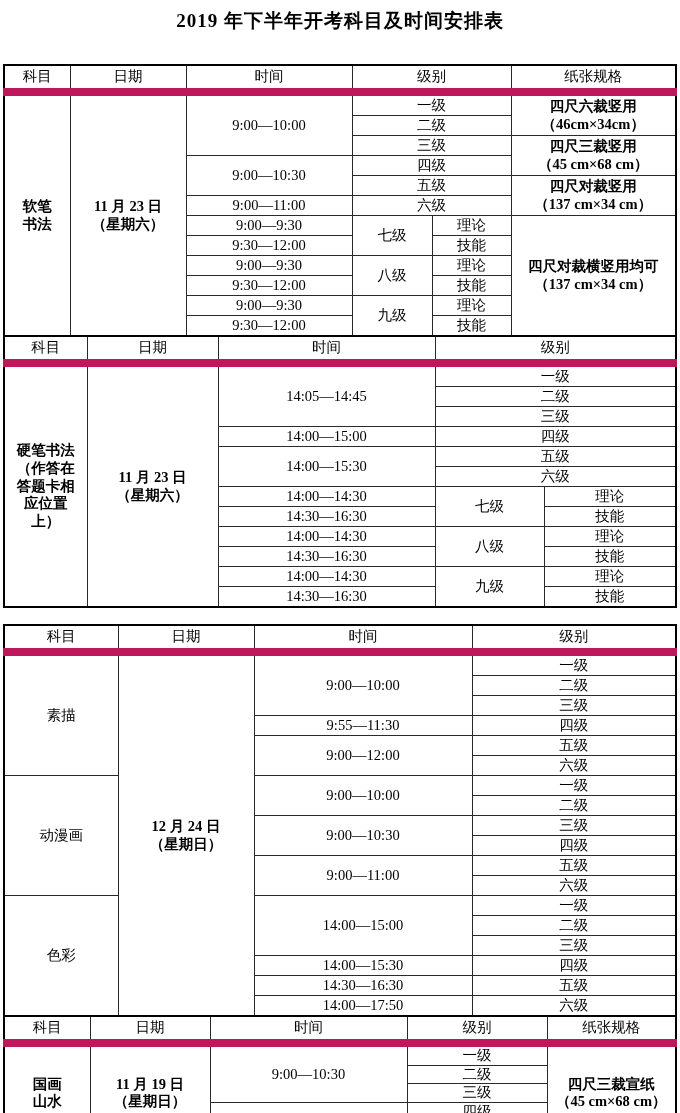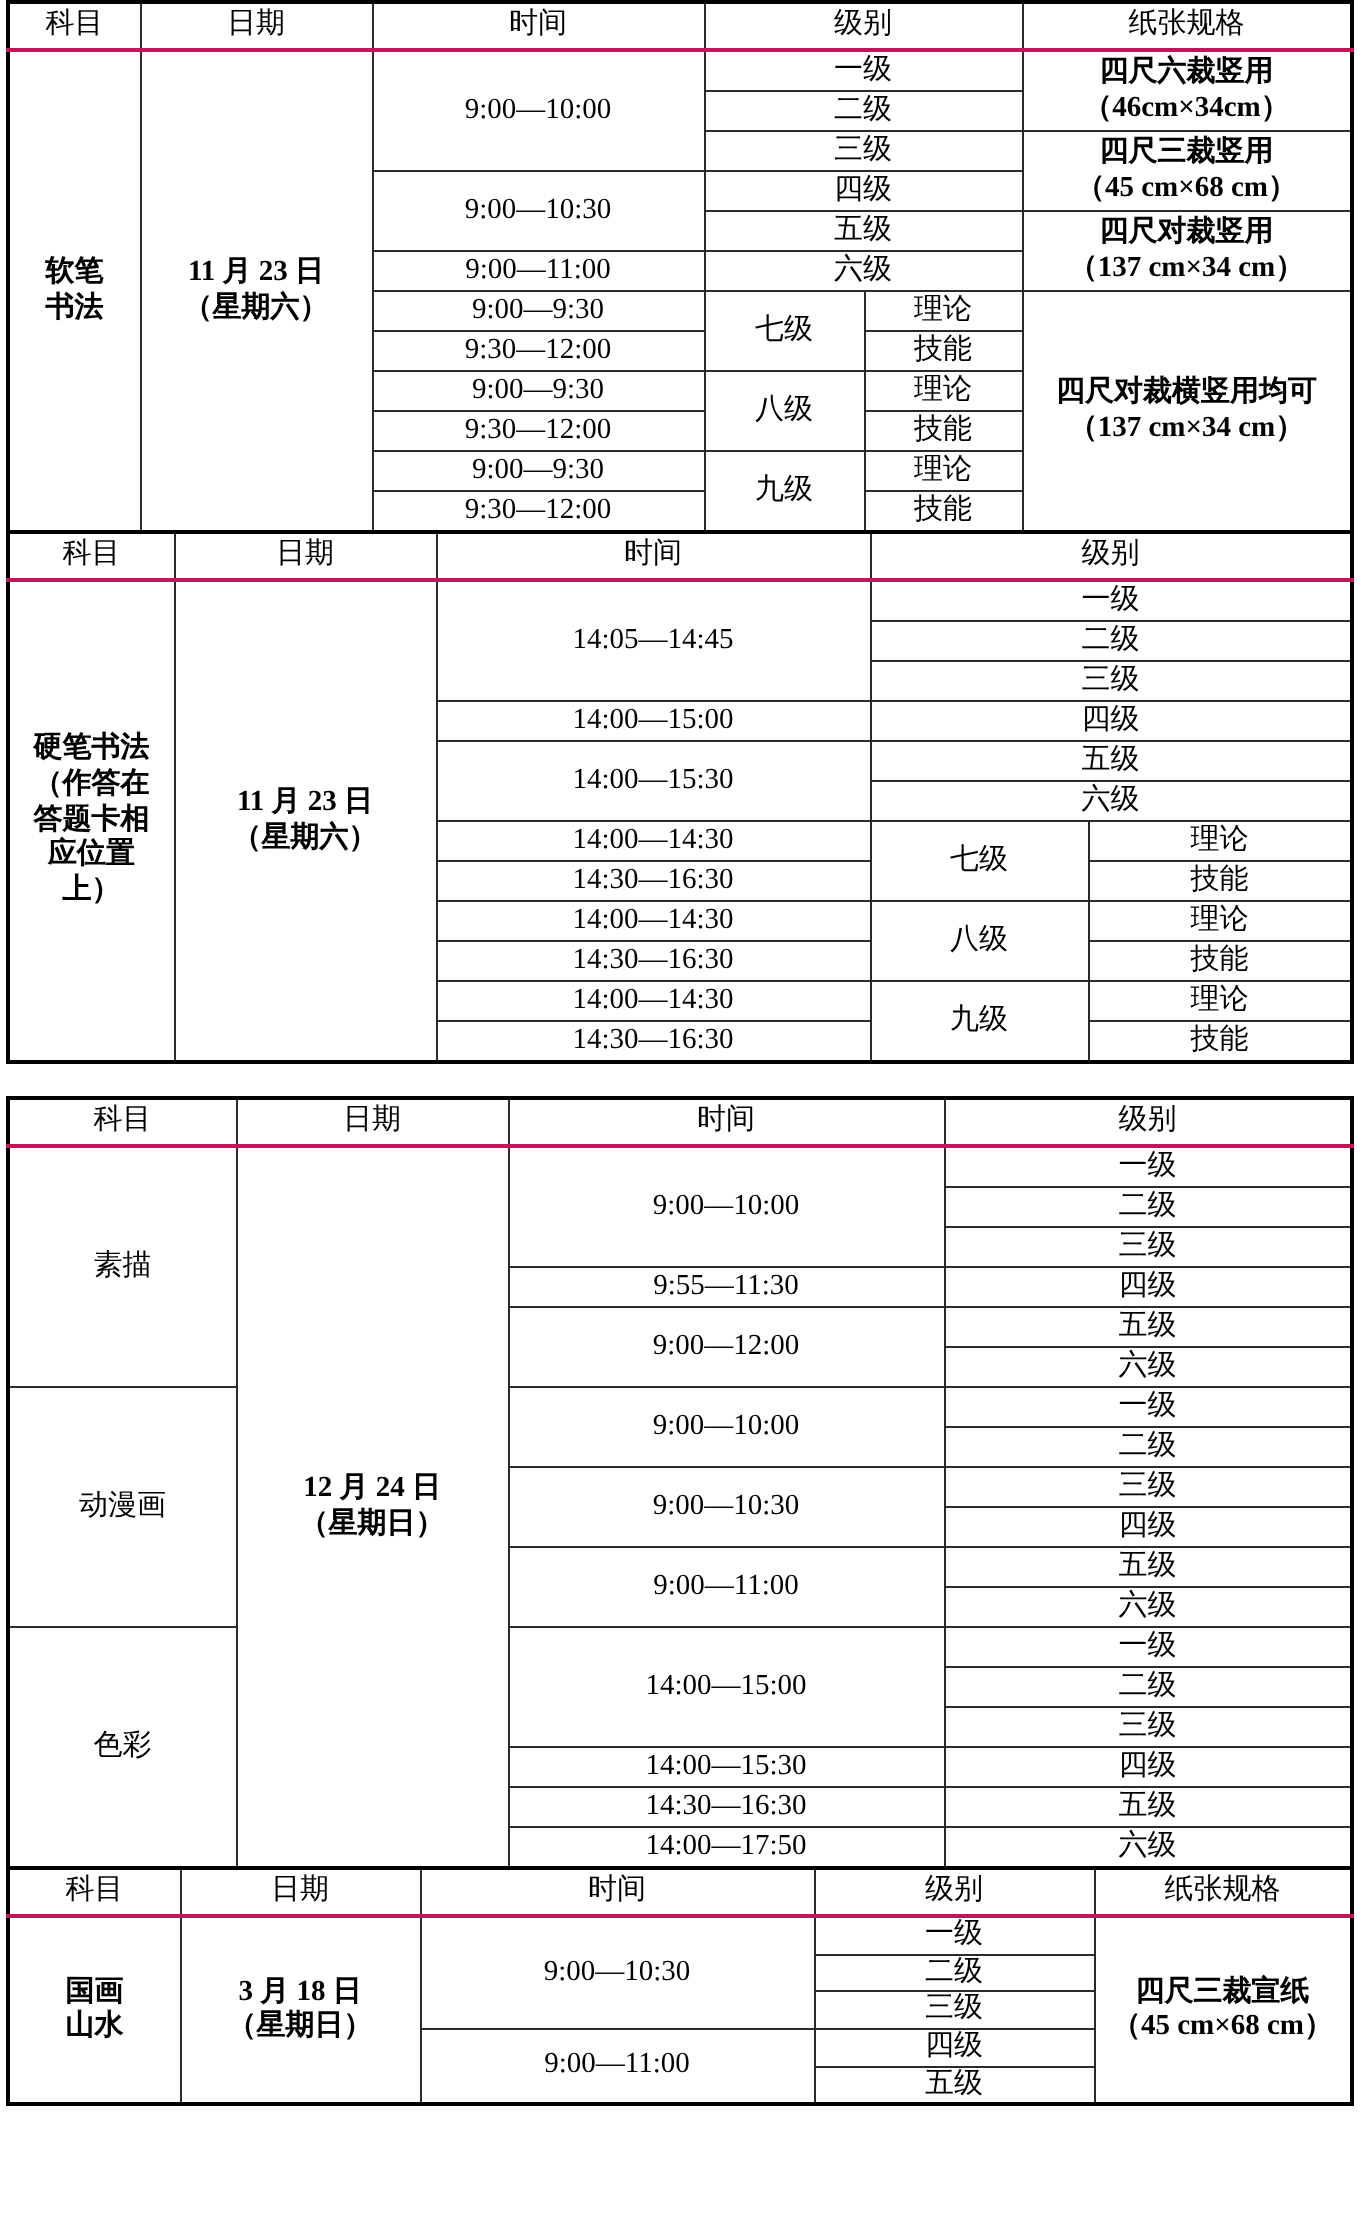--- a/index.html
+++ b/index.html
@@ -14,31 +14,32 @@
   }
   table{
     border-collapse:collapse;table-layout:fixed;width:672px;margin:0 auto;
     border:2px solid #000;
   }
   td{
     border:1px solid #2a2a2a;text-align:center;vertical-align:middle;
     font-size:14.5px;line-height:1.22;padding:0 2px;height:19px;
     overflow:hidden;
   }
-  tr.hdr td{border-top:2px solid #000;border-bottom:2px solid #be185d;height:22px;}
+  tr.hdr td{border-top:2px solid #000;border-bottom:8px solid #be185d;height:22px;}
   .stack{margin-top:-2px;}
   .gap{height:16px;}
   .t4 td{height:16px;}
   .cellline{display:block;font-weight:bold;}
 </style>
 </head>
 <body>
 
 <div class="page">
 
+  <div class="title">2019 年下半年开考科目及时间安排表</div>
 
   <table class="t1">
     <colgroup>
         <col style="width:66px">
         <col style="width:116px">
         <col style="width:166px">
         <col style="width:80px">
         <col style="width:79px">
         <col style="width:165px">
       </colgroup>
@@ -307,21 +308,21 @@
       <td>时间</td>
       <td>级别</td>
       <td>纸张规格</td>
     </tr>
     <tr>
       <td rowspan="5">
         <span class="cellline">国画</span>
         <span class="cellline">山水</span>
       </td>
       <td rowspan="5">
-        <span class="cellline">3 月 18 日</span>
+        <span class="cellline">11 月 19 日</span>
         <span class="cellline">（星期日）</span>
       </td>
       <td rowspan="3">9:00—10:30</td>
       <td>一级</td>
       <td rowspan="5">
         <span class="cellline">四尺三裁宣纸</span>
         <span class="cellline">（45 cm×68 cm）</span>
       </td>
     </tr>
     <tr>

